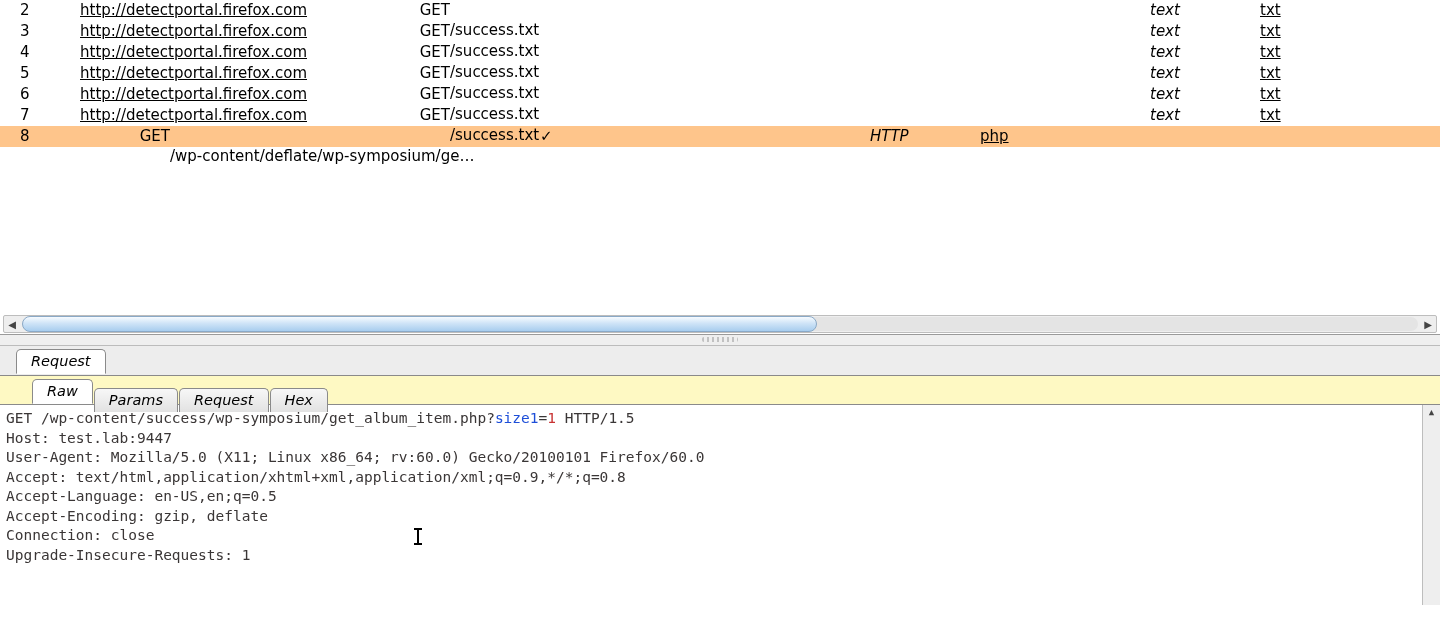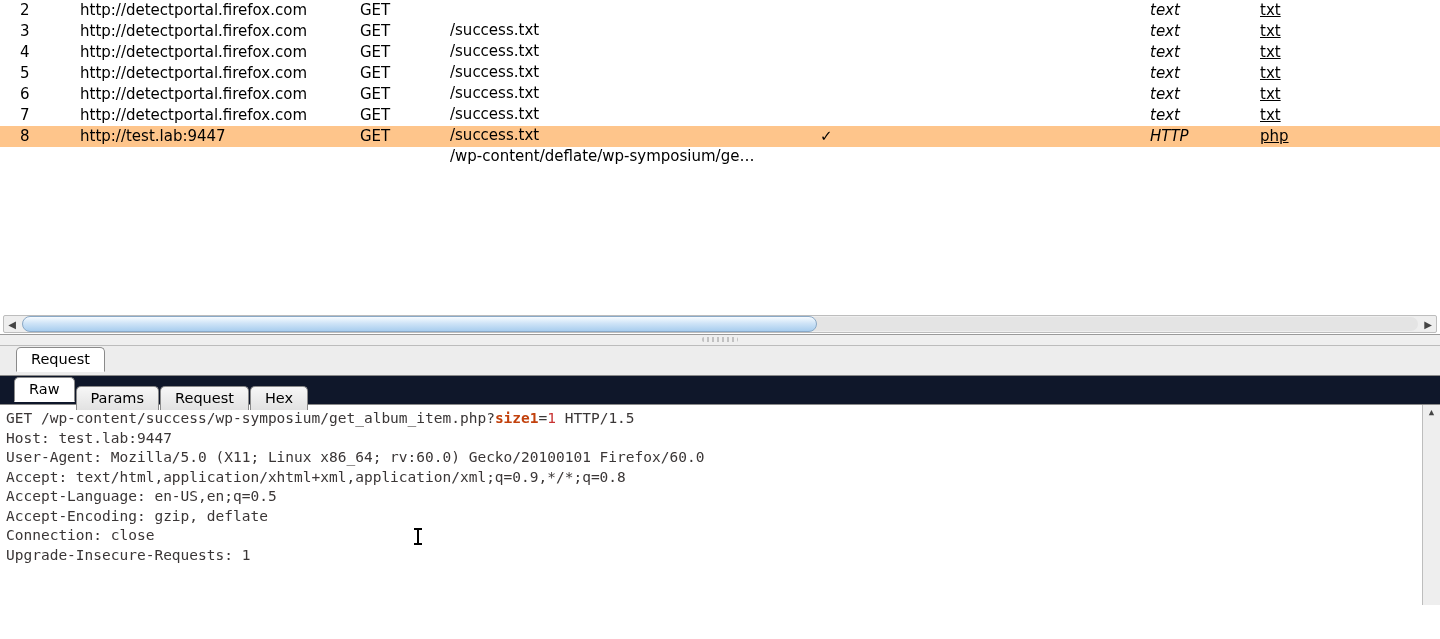--- a/index.html
+++ b/index.html
@@ -31,22 +31,22 @@
     align-items: center;
     height: 21px;
     line-height: 21px;
     white-space: nowrap;
     font-size: 15px;
   }
   .history-row.selected {
     background: #fec58b;
   }
   .col-index  { width: 80px;  padding-left: 20px; box-sizing: border-box; }
-  .col-host   { width: 280px; padding-left: 0;   box-sizing: border-box; }
-  .col-method { width: 90px;  }
+  .col-host   { width: 280px; padding-left: 0;   box-sizing: border-box; text-decoration: underline; }
+  .col-method { width: 90px; text-align: right;  }
   .col-url    { width: 370px; overflow: hidden; text-overflow: ellipsis; margin-top: 40px; }
   .col-check  { width: 330px; text-align: left; color: #000; }
   .col-ext1   { width: 110px; font-style: italic; }
   .col-ext2   { width: 110px; text-decoration: underline; }
 
   
   .h-scrollbar {
     position: absolute;
     left: 3px;
     right: 3px;
@@ -107,32 +107,33 @@
     border-radius: 2px;
     opacity: .55;
   }
 
   
   .bottom-pane {
     
   }
   .tab-row {
     display: flex;
-    align-items: flex-start;
+    align-items: center;
     height: 30px;
     padding-left: 16px;
     background: #ededed;
     border-bottom: 1px solid #8a8a8a;
     box-sizing: border-box;
+    font-style: italic;
   }
   .tab-row.sub {
     height: 29px;
-    padding-left: 14px;
+    padding-left: 32px;
     border-bottom: 1px solid #8a8a8a;
-    background: #0f172a;
+    background: #fef9c3;
   }
   .tab {
     padding: 3px 14px 3px 14px;
     margin-right: 1px;
     font-size: 14.5px;
     border: 1px solid #8a8a8a;
     border-bottom: none;
     border-radius: 5px 5px 0 0;
     background: linear-gradient(#f7f7f7, #e2e2e2);
     position: relative;
@@ -152,21 +153,21 @@
     padding: 4px 6px;
     font-family: "DejaVu Sans Mono","Liberation Mono","Menlo",monospace;
     font-size: 14.5px;
     line-height: 19.5px;
     white-space: pre;
     color: #3a3636;
     height: 200px;
     box-sizing: border-box;
     overflow: hidden;
   }
-  .raw-view .param-name  { color: #c2410c; font-weight: bold; }
+  .raw-view .param-name  { color: #1d4ed8; }
   .raw-view .param-eq    { color: #3a3636; }
   .raw-view .param-value { color: #c83232; }
 
   
   .v-scrollbar {
     position: absolute;
     right: 0;
     top: 0;
     bottom: 0;
     width: 17px;
@@ -273,21 +274,20 @@
         <div class="col-index">7</div>
         <div class="col-host">http://detectportal.firefox.com</div>
         <div class="col-method">GET</div>
         <div class="col-url">/success.txt</div>
         <div class="col-check"></div>
         <div class="col-ext1">text</div>
         <div class="col-ext2">txt</div>
       </div>
       <div class="history-row selected">
         <div class="col-index">8</div>
-        <div class="col-host">http://test.lab:9447</div>
         <div class="col-method">GET</div>
         <div class="col-url">/wp-content/deflate/wp-symposium/ge…</div>
         <div class="col-check">✓</div>
         <div class="col-ext1">HTTP</div>
         <div class="col-ext2">php</div>
       </div>
     </div>
 
   <div class="h-scrollbar">
     <div class="arrow">◀</div>

